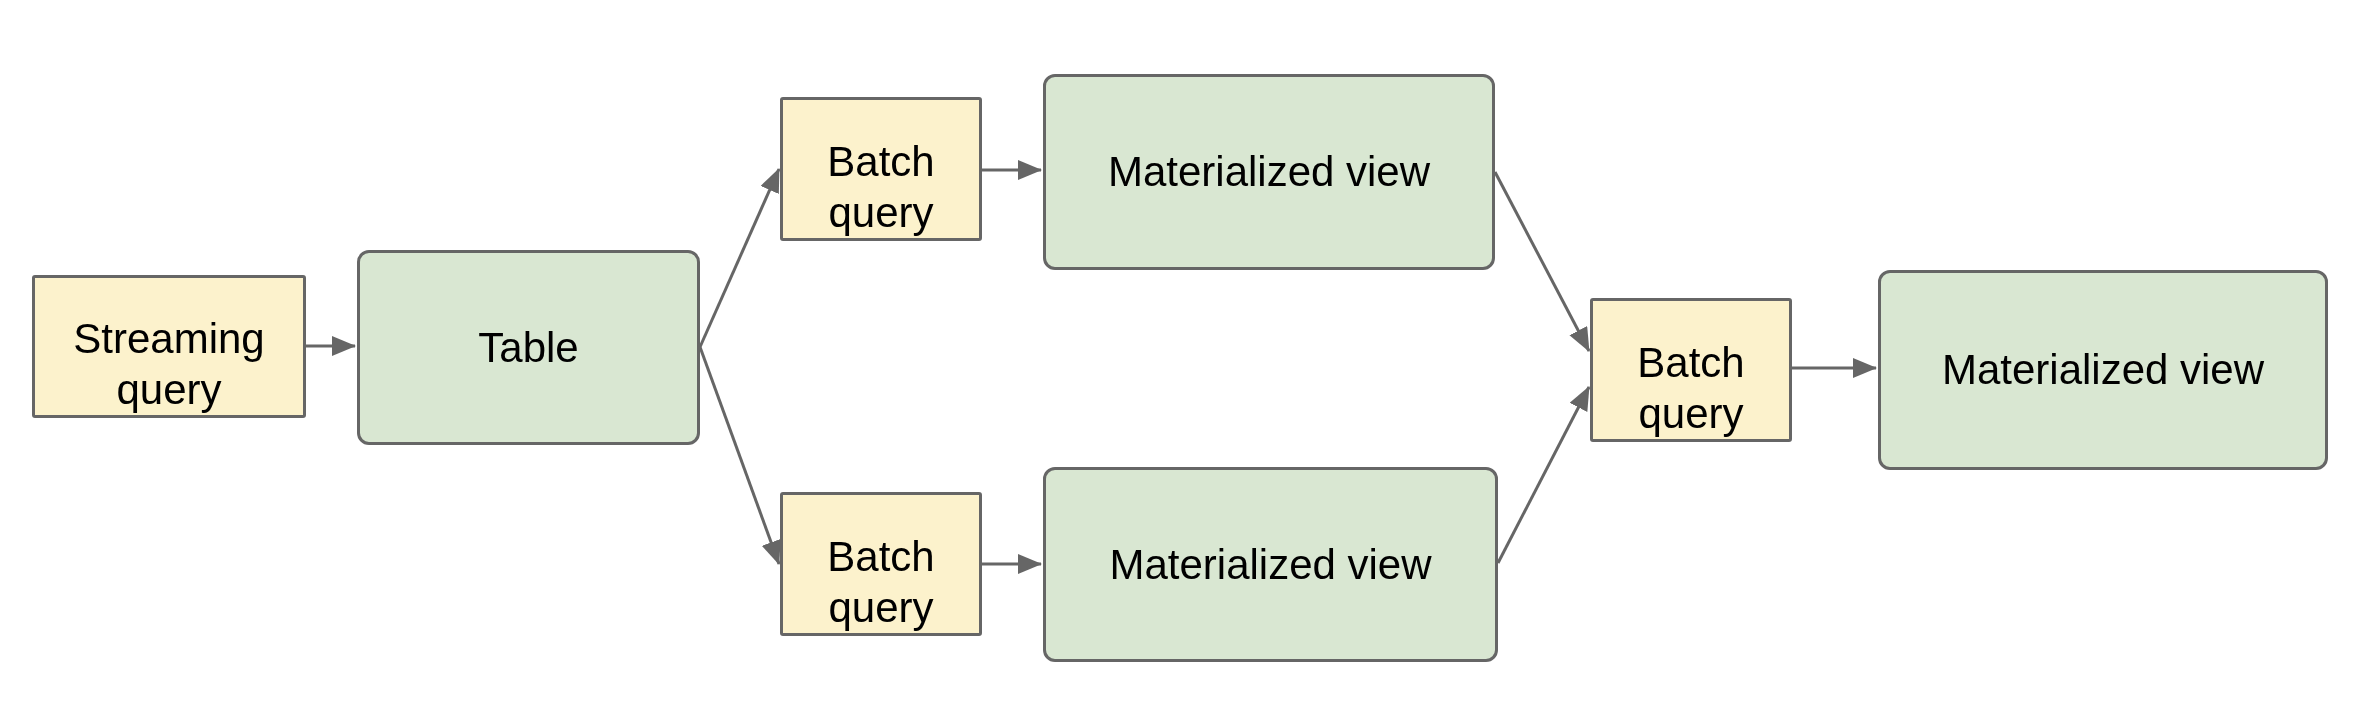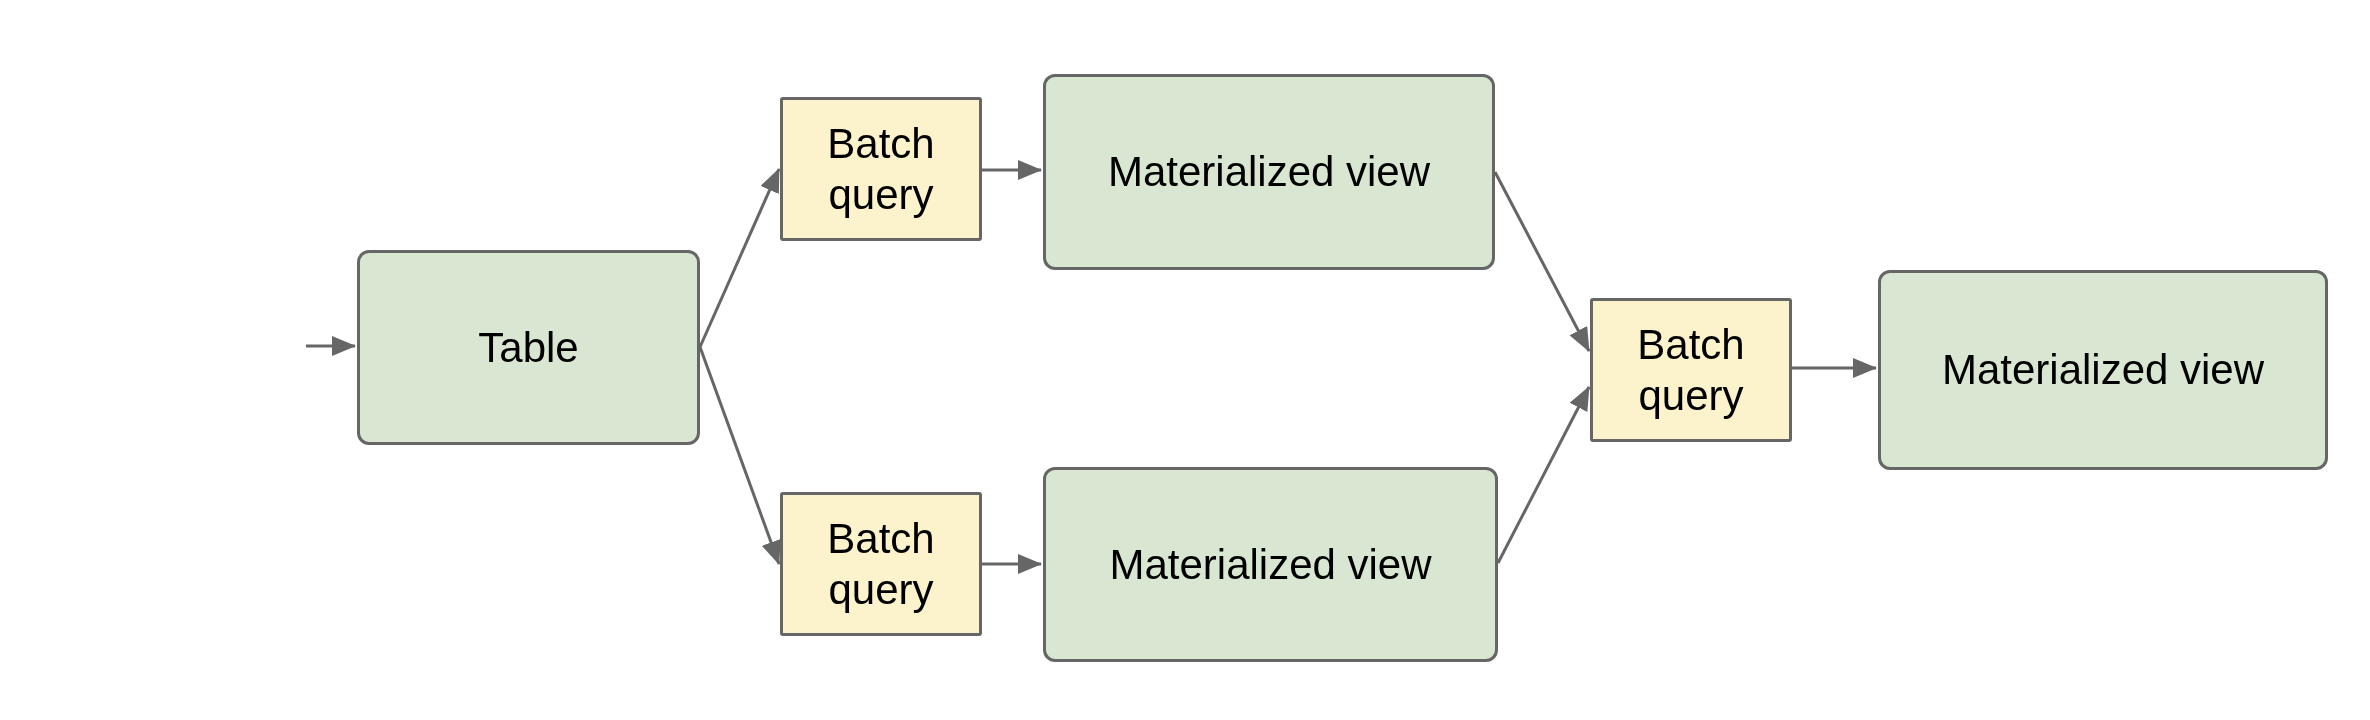--- a/index.html
+++ b/index.html
@@ -10,21 +10,21 @@
     background:#ffffff;
   }
   .edges{position:absolute;left:0;top:0;width:2370px;height:720px;}
   .node{
     position:absolute;box-sizing:border-box;
     border:3px solid #666666;
     display:flex;align-items:center;justify-content:center;
     text-align:center;
     font-size:42px;line-height:1.22;color:#000000;
   }
-  .node-sharp{border-radius:3px;background:#fcf2cc;}
+  .node-sharp{border-radius:3px;background:#fcf2cc;align-items:flex-end;}
   .node-round{border-radius:12px;background:#d9e7d2;}
   .node .label{display:block;padding:0 10px;}
 </style>
 </head>
 <body>
 
 <div class="canvas" style="color: rgb(0, 0, 0);">
 
   <svg class="edges" width="2370" height="720" viewBox="0 0 2370 720">
     <defs>
@@ -35,20 +35,23 @@
     <line x1="306" y1="346" x2="355" y2="346" stroke-width="3" marker-end="url(#arrow)" stroke="#666666"></line>
     <line x1="700" y1="347" x2="779" y2="169" stroke-width="3" marker-end="url(#arrow)" stroke="#666666"></line>
     <line x1="700" y1="347" x2="779" y2="564" stroke-width="3" marker-end="url(#arrow)" stroke="#666666"></line>
     <line x1="982" y1="170" x2="1041" y2="170" stroke-width="3" marker-end="url(#arrow)" stroke="#666666"></line>
     <line x1="982" y1="564" x2="1041" y2="564" stroke-width="3" marker-end="url(#arrow)" stroke="#666666"></line>
     <line x1="1495" y1="172" x2="1589" y2="351" stroke-width="3" marker-end="url(#arrow)" stroke="#666666"></line>
     <line x1="1498" y1="563" x2="1589" y2="387" stroke-width="3" marker-end="url(#arrow)" stroke="#666666"></line>
     <line x1="1792" y1="368" x2="1876" y2="368" stroke-width="3" marker-end="url(#arrow)" stroke="#666666"></line>
   </svg>
 
+  <div class="node node-sharp" style="left: 32px; top: 275px; width: 274px; height: 143px; background-color: rgb(252, 242, 204); border-color: rgb(102, 102, 102);">
+    <span class="label">Streaming query</span>
+  </div>
 
   <div class="node node-round" style="left: 357px; top: 250px; width: 343px; height: 195px; background-color: rgb(217, 231, 210); border-color: rgb(102, 102, 102);">
     <span class="label">Table</span>
   </div>
 
   <div class="node node-sharp" style="left: 780px; top: 97px; width: 202px; height: 144px; background-color: rgb(252, 242, 204); border-color: rgb(102, 102, 102);">
     <span class="label">Batch query</span>
   </div>
 
   <div class="node node-round" style="left: 1043px; top: 74px; width: 452px; height: 196px; background-color: rgb(217, 231, 210); border-color: rgb(102, 102, 102);">

